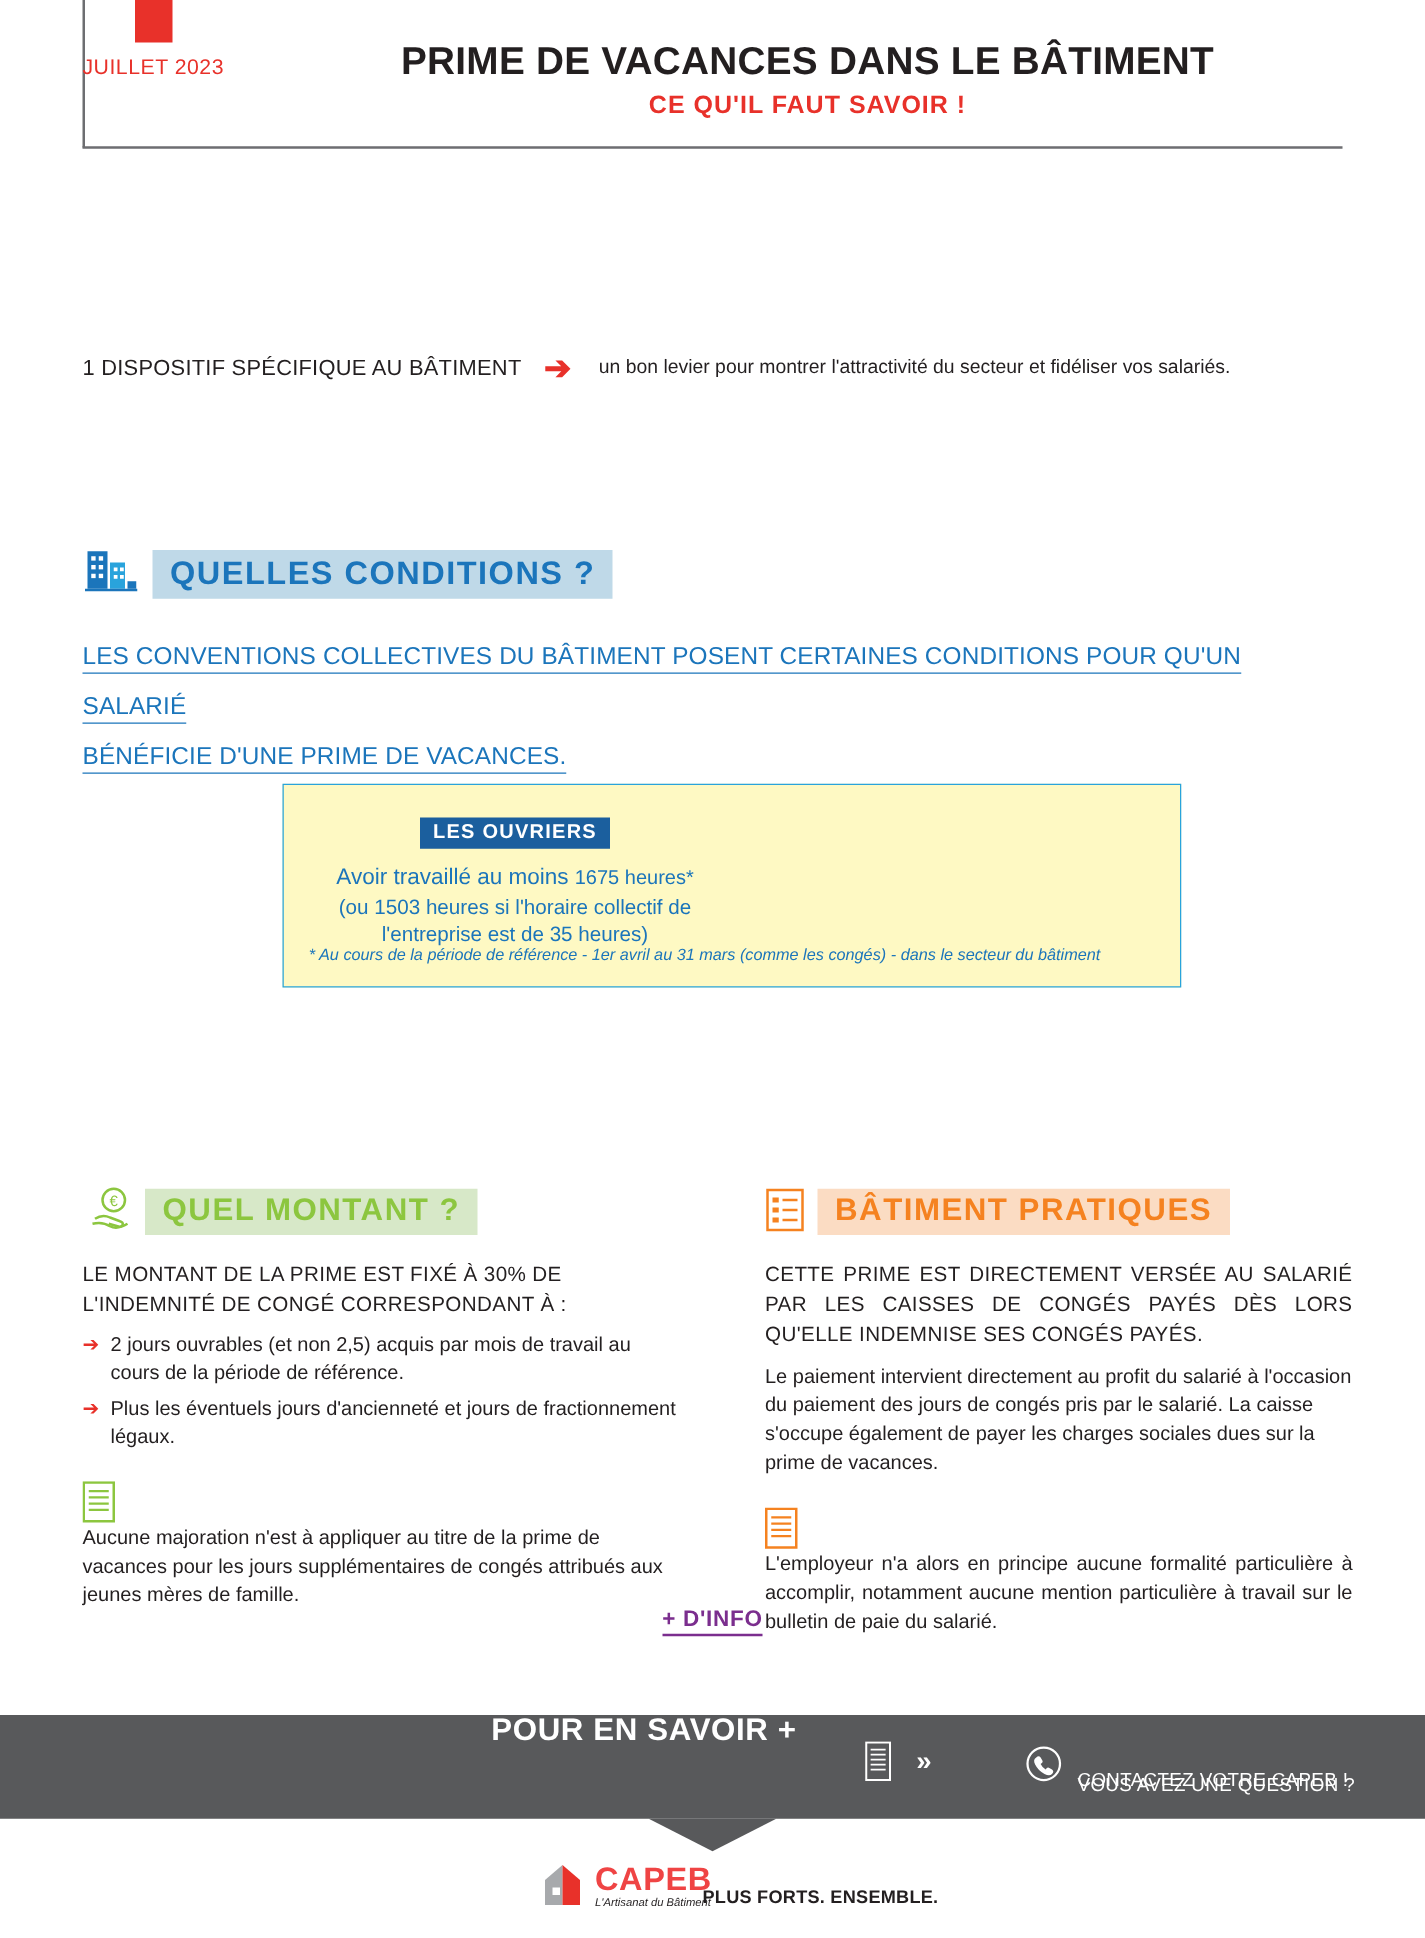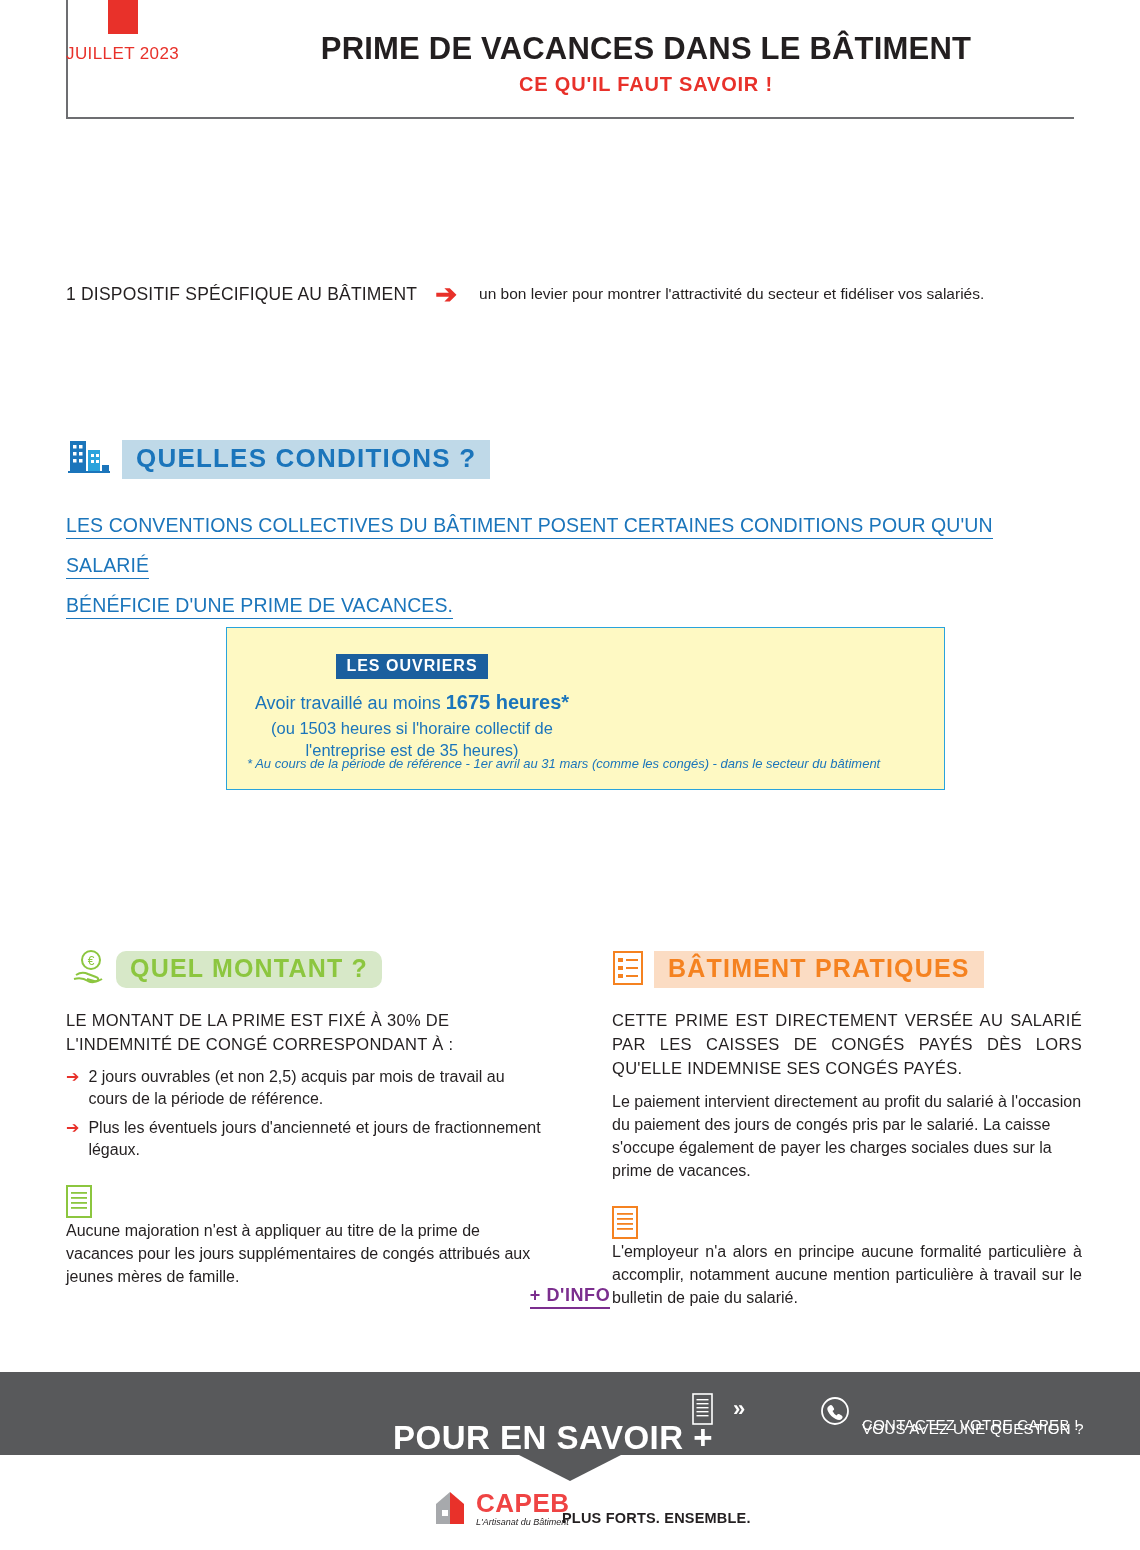--- a/index.html
+++ b/index.html
@@ -80,35 +80,34 @@
     border:1.5px solid #29a3dc; background:#fef9c3;
   }
   .badge {
     display:inline-block; background:#1b5f9e; color:#ffffff;
     font-size:16px; font-weight:bold; letter-spacing:1px;
     padding:3px 10px 4px 10px;
   }
   .col-left { position:absolute; left:20px; top:26px; width:330px; text-align:center; }
   .col-right { position:absolute; left:368px; top:26px; width:300px; text-align:center; }
   .cond-line1 { color:#1b75bb; font-size:18px; margin-top:12px; }
-  .cond-line1 b { font-size:20px; font-weight:bold; }
+  .cond-line1 b { font-size:16px; font-weight:normal; }
   .cond-line2 { color:#1b75bb; font-size:16.5px; line-height:22px; margin-top:3px; }
   .cond-note {
     position:absolute; left:20px; top:128px; width:646px; 
     color:#1b75bb; font-size:13px; font-style:italic;
   }
 
   
   .sec-montant-icon { position:absolute; left:72px; top:948px; width:38px; height:38px; }
   .sec-montant-title {
     position:absolute; left:116px; top:951px;
     background:#d7e8c8; color:#8cc63f;
     font-size:25px; font-weight:bold; letter-spacing:1.2px;
     padding:3px 14px 5px 14px;
-    border-radius:10px;
   }
   .sec-mod-icon { position:absolute; left:612px; top:950px; width:34px; height:36px; }
   .sec-mod-title {
     position:absolute; left:654px; top:951px;
     background:#fbdcc3; color:#f58220;
     font-size:25px; font-weight:bold; letter-spacing:1.2px;
     padding:3px 14px 5px 14px;
   }
 
   .colA { position:absolute; left:66px; top:1008px; width:480px; }
@@ -134,22 +133,22 @@
     position:absolute; left:0; top:1285px; width:1140px; text-align:center;
     color:#7b2e8e; font-size:18px; font-weight:bold; letter-spacing:0.6px;
   }
   .info-link span { border-bottom:2px solid #7b2e8e; padding-bottom:2px; }
 
   
   .footer-bar {
     position:absolute; left:0; top:1372px; width:1140px; height:83px; background:#58595b;
   }
   .footer-savoir {
-    position:absolute; left:393px; top:1419px;
-    color:#ffffff; font-size:33px; font-weight:bold; letter-spacing:0.5px;
+    position:absolute; left:393px; top:1370px;
+    color:#ffffff; font-size:25px; font-weight:bold; letter-spacing:0.5px;
   }
   .footer-doc-icon { position:absolute; left:692px; top:1393px; width:24px; height:34px; }
   .footer-chev {
     position:absolute; left:733px; top:1396px; color:#ffffff; font-size:22px; font-weight:bold;
   }
   .footer-phone { position:absolute; left:820px; top:1396px; width:30px; height:30px; }
   .footer-q1 {
     position:absolute; left:862px; top:1396px; color:#ffffff; font-size:15px; letter-spacing:0.3px;margin-top:24px;
   }
   .footer-q2 {

